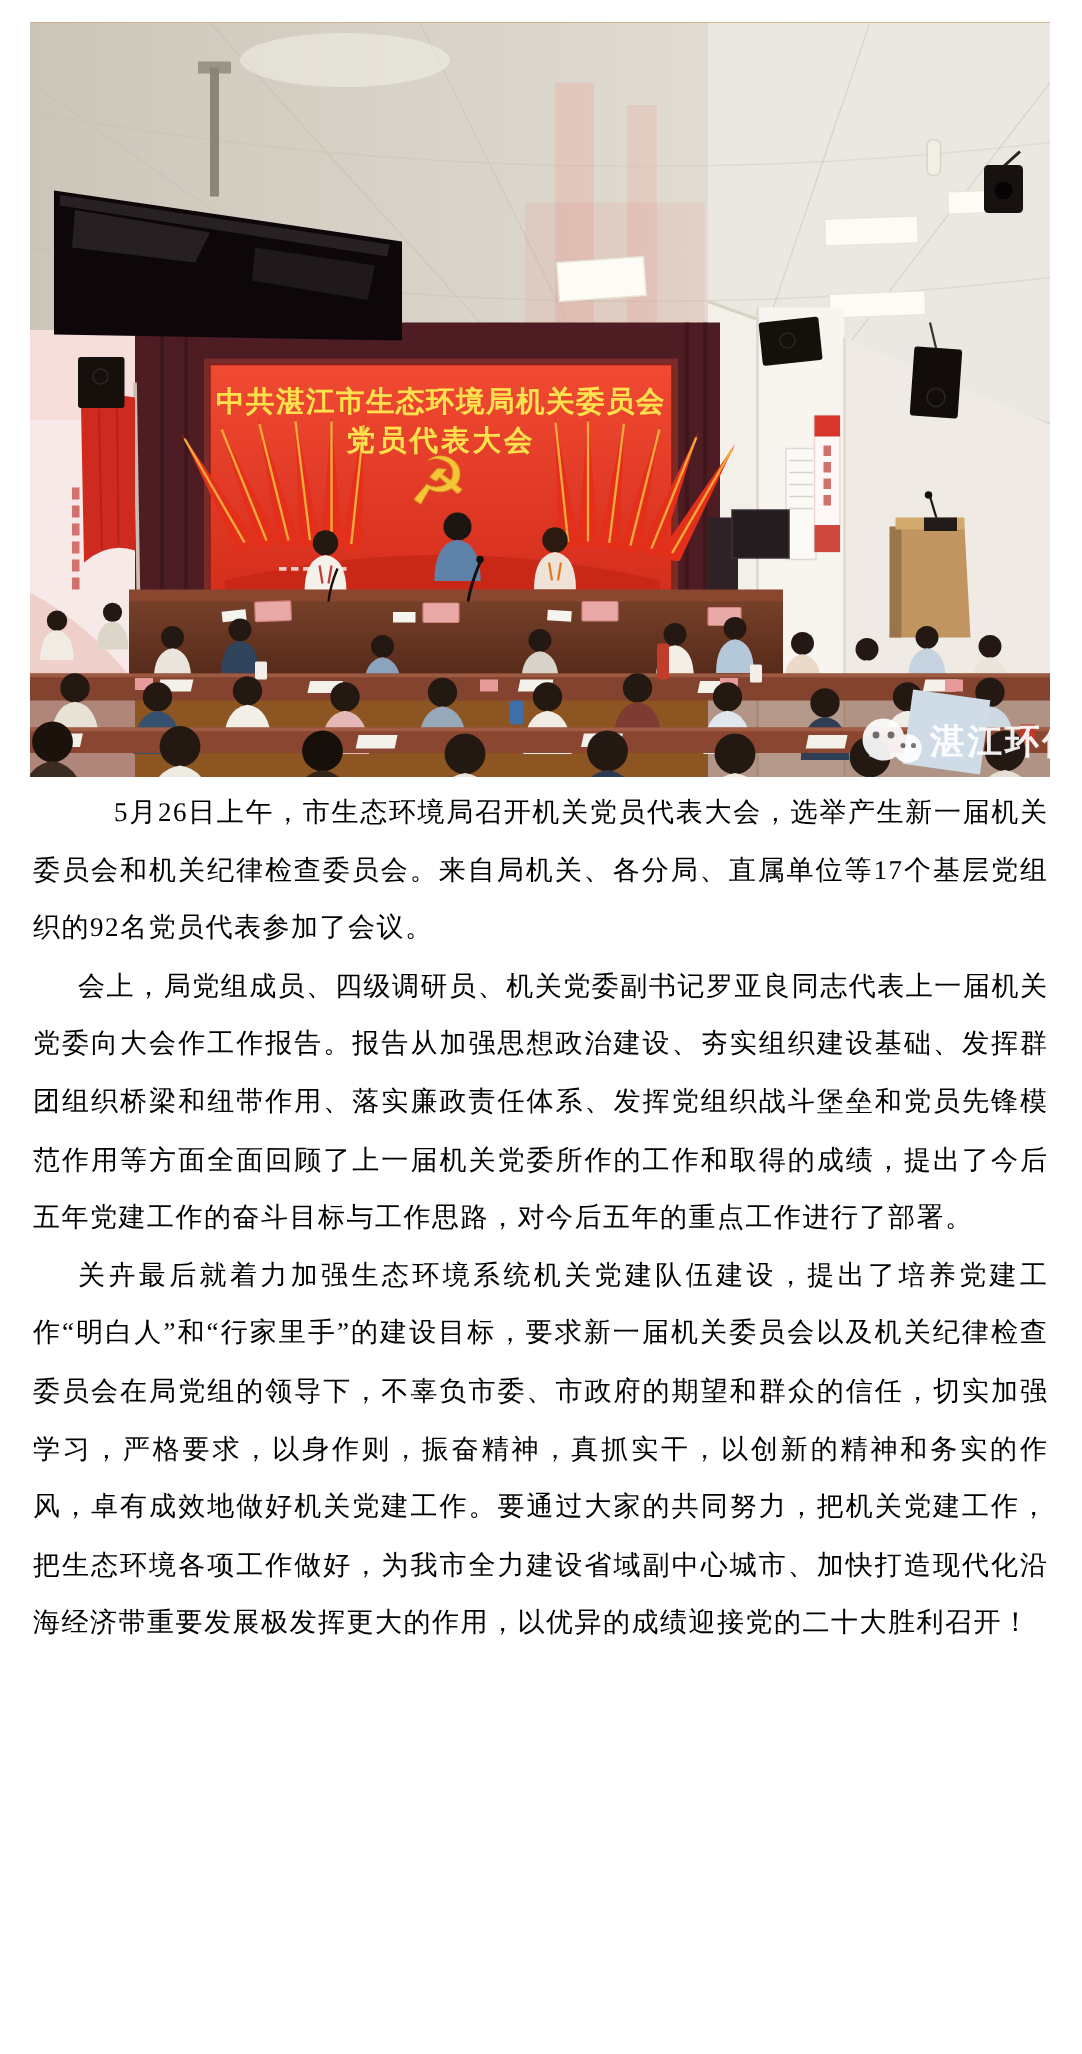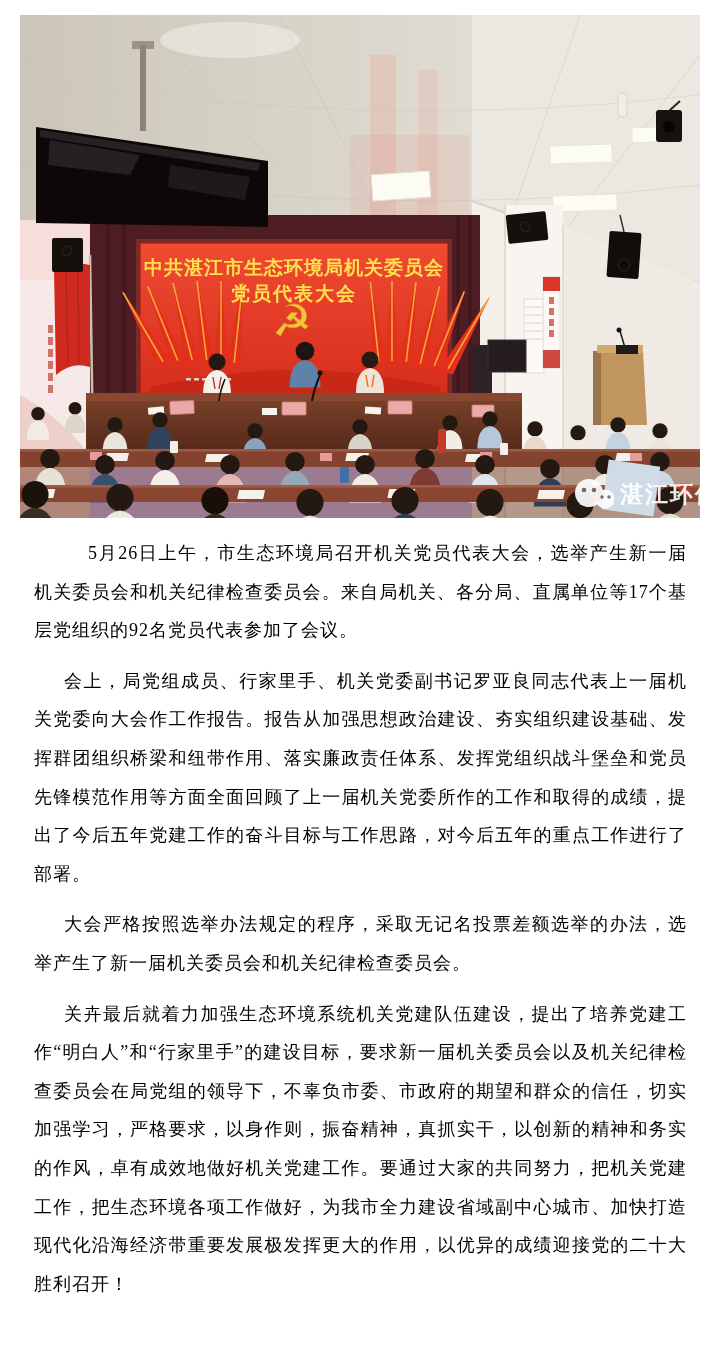--- a/index.html
+++ b/index.html
@@ -2,29 +2,29 @@
 <html><head>
 <meta charset="utf-8">
 <style>
   html,body{margin:0;padding:0;}
   body{
     width:721px;height:1369px;position:relative;background:#ffffff;
     font-family:"Liberation Serif","DejaVu Serif",serif;overflow:hidden;
   }
   .photo{
     position:absolute;left:20px;top:15px;width:680px;height:503px;
-    overflow:hidden;background:#c4b5fd;
+    overflow:hidden;background:#a16207;
   }
   .photo svg{display:block;}
   .article{
     position:absolute;left:0;top:522px;width:721px;box-sizing:border-box;
     padding:0 22px;color:#000;font-size:18px;line-height:38.6px;
     letter-spacing:1px;text-align:justify;
   }
-  .article p{margin:12px;text-indent:30px;}
+  .article p{margin:0;text-indent:30px;}
   .article p.first{text-indent:54px;}
   .scr-title{font-family:"Liberation Sans","DejaVu Sans",sans-serif;font-weight:bold;}
   .wm-text{font-family:"Liberation Sans","DejaVu Sans",sans-serif;font-weight:bold;}
 </style>
 </head>
 <body>
 
 <div class="photo">
 <svg viewBox="0 0 680 503" width="680" height="503">
   <defs>
@@ -336,16 +336,15 @@
       <circle cx="589" cy="482" r="1.7" fill="#6f6f6f"></circle>
       <path d="M592,492 l-4,-2 l5,-3 z" fill="#ffffff"></path>
     </g>
     <text class="wm-text" x="600" y="487" font-size="23" letter-spacing="2" fill="#ffffff">湛江环保</text>
   </g>
 </svg>
 </div>
 
 <div class="article">
   <p class="first">5月26日上午，市生态环境局召开机关党员代表大会，选举产生新一届机关委员会和机关纪律检查委员会。来自局机关、各分局、直属单位等17个基层党组织的92名党员代表参加了会议。</p>
-  <p>会上，局党组成员、行家里手、机关党委副书记罗亚良同志代表上一届机关党委向大会作工作报告。报告从加强思想政治建设、夯实组织建设基础、发挥群团组织桥梁和纽带作用、落实廉政责任体系、发挥党组织战斗堡垒和党员先锋模范作用等方面全面回顾了上一届机关党委所作的工作和取得的成绩，提出了今后五年党建工作的奋斗目标与工作思路，对今后五年的重点工作进行了部署。</p>
-  <p>大会严格按照选举办法规定的程序，采取无记名投票差额选举的办法，选举产生了新一届机关委员会和机关纪律检查委员会。</p>
+  <p>会上，局党组成员、四级调研员、机关党委副书记罗亚良同志代表上一届机关党委向大会作工作报告。报告从加强思想政治建设、夯实组织建设基础、发挥群团组织桥梁和纽带作用、落实廉政责任体系、发挥党组织战斗堡垒和党员先锋模范作用等方面全面回顾了上一届机关党委所作的工作和取得的成绩，提出了今后五年党建工作的奋斗目标与工作思路，对今后五年的重点工作进行了部署。</p>
   <p>关卉最后就着力加强生态环境系统机关党建队伍建设，提出了培养党建工作“明白人”和“行家里手”的建设目标，要求新一届机关委员会以及机关纪律检查委员会在局党组的领导下，不辜负市委、市政府的期望和群众的信任，切实加强学习，严格要求，以身作则，振奋精神，真抓实干，以创新的精神和务实的作风，卓有成效地做好机关党建工作。要通过大家的共同努力，把机关党建工作，把生态环境各项工作做好，为我市全力建设省域副中心城市、加快打造现代化沿海经济带重要发展极发挥更大的作用，以优异的成绩迎接党的二十大胜利召开！</p>
 </div>
 
 </body></html>

